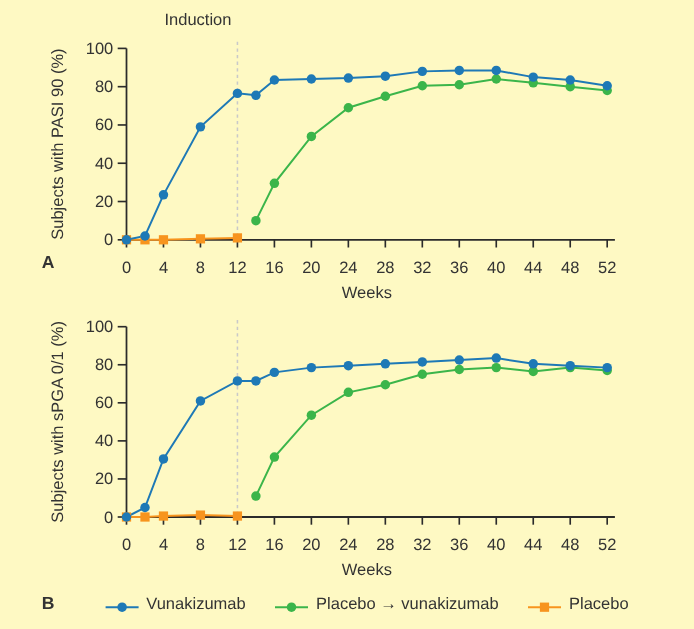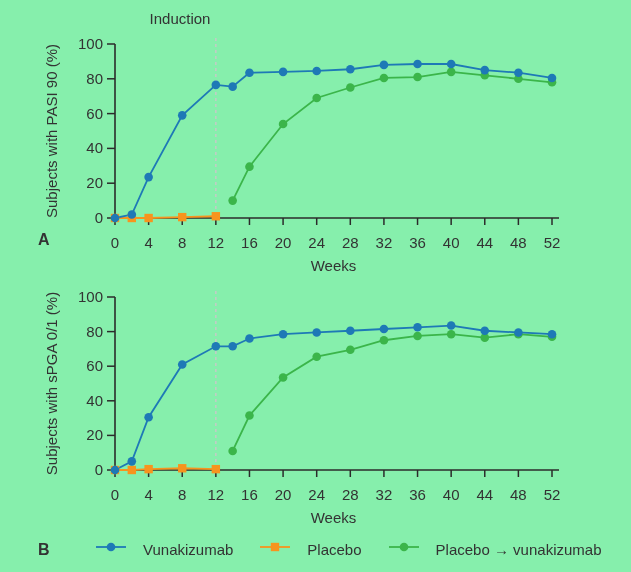--- a/index.html
+++ b/index.html
@@ -1,29 +1,29 @@
 <!DOCTYPE html>
 <html><head>
 <meta charset="utf-8">
 <style>
   html,body{margin:0;padding:0;background:#ffffff;}
-  #page{position:relative;width:631px;height:572px;background:#86efac;
+  #page{position:relative;width:631px;height:572px;background:#fef9c3;
         font-family:"Liberation Sans", sans-serif;color:#333;overflow:hidden;}
   .phase-label{position:absolute;top:10px;font-size:15px;color:#333;text-align:center;}
   #phase-induction{left:115px;width:130px;}
   #phase-maintenance{left:318px;width:145px;}
   .panel-letter{position:absolute;left:38px;font-size:16px;font-weight:bold;color:#333;}
   #letterA{top:231px;}
   #letterB{top:541px;}
   .chart-svg{position:absolute;left:0;}
   #panelA{top:0;}
   #panelB{top:280px;}
   .legend{position:absolute;left:95px;top:541px;width:500px;display:flex;
           align-items:center;gap:26px;}
-  .legend-item{display:flex;align-items:flex-start;gap:16px;}
+  .legend-item{display:flex;align-items:flex-end;gap:6px;}
   .llabel{font-size:15px;color:#333;white-space:nowrap;}
 </style>
 </head>
 <body>
 
 <div id="page">
 
   <div class="phase-label" id="phase-induction">Induction</div>
 
   <svg id="panelA" class="chart-svg" width="631" height="278">
@@ -198,27 +198,27 @@
   <div class="legend">
     <div class="legend-item">
       <svg class="lmark" width="32" height="12">
           <line x1="1" y1="6" x2="31" y2="6" stroke="#1E79B6" stroke-width="1.8"></line>
           <circle cx="16" cy="6" r="4.3" fill="#1E79B6"></circle>
         </svg>
       <span class="llabel">Vunakizumab</span>
     </div>
     <div class="legend-item">
       <svg class="lmark" width="32" height="12">
+          <line x1="1" y1="6" x2="31" y2="6" stroke="#3BB54A" stroke-width="1.8"></line>
+          <circle cx="16" cy="6" r="4.3" fill="#3BB54A"></circle>
+        </svg>
+      <span class="llabel">Placebo → vunakizumab</span>
+    </div>
+    <div class="legend-item">
+      <svg class="lmark" width="32" height="12">
           <line x1="1" y1="6" x2="31" y2="6" stroke="#F7941E" stroke-width="1.8"></line>
           <rect x="11.8" y="1.8" width="8.4" height="8.4" fill="#F7941E"></rect>
         </svg>
       <span class="llabel">Placebo</span>
     </div>
-    <div class="legend-item">
-      <svg class="lmark" width="32" height="12">
-          <line x1="1" y1="6" x2="31" y2="6" stroke="#3BB54A" stroke-width="1.8"></line>
-          <circle cx="16" cy="6" r="4.3" fill="#3BB54A"></circle>
-        </svg>
-      <span class="llabel">Placebo → vunakizumab</span>
-    </div>
   </div>
 
 </div>
 
 </body></html>

